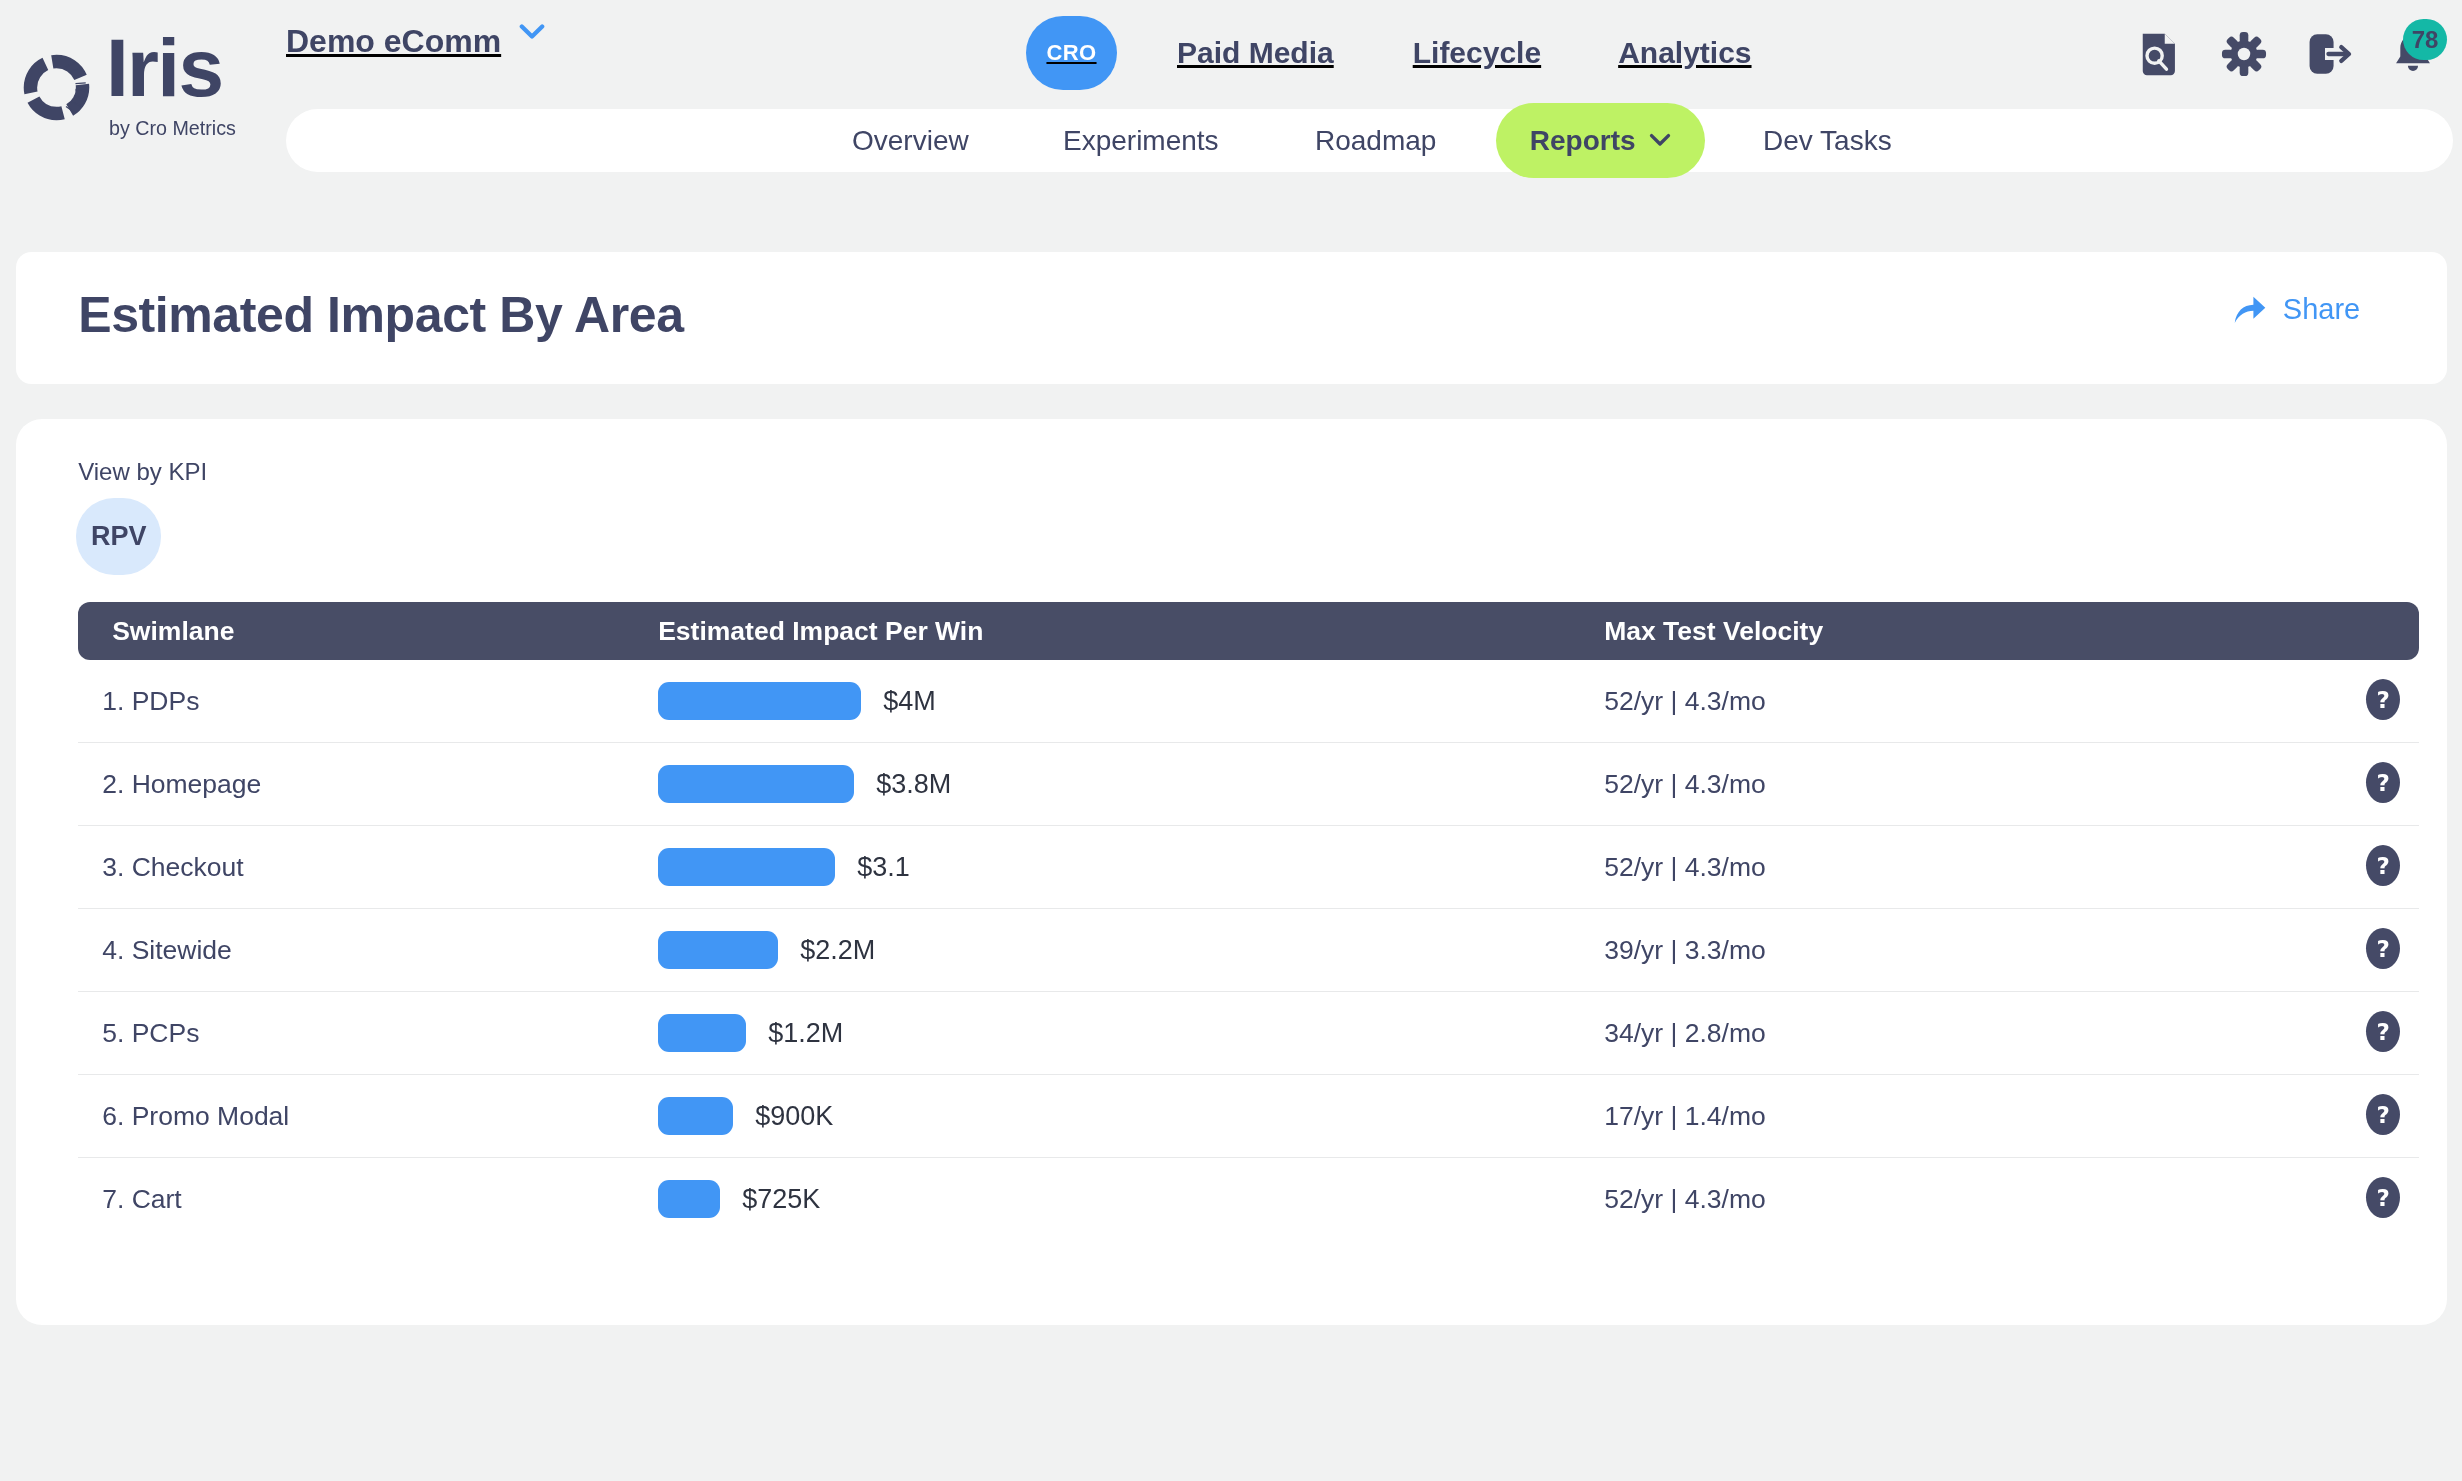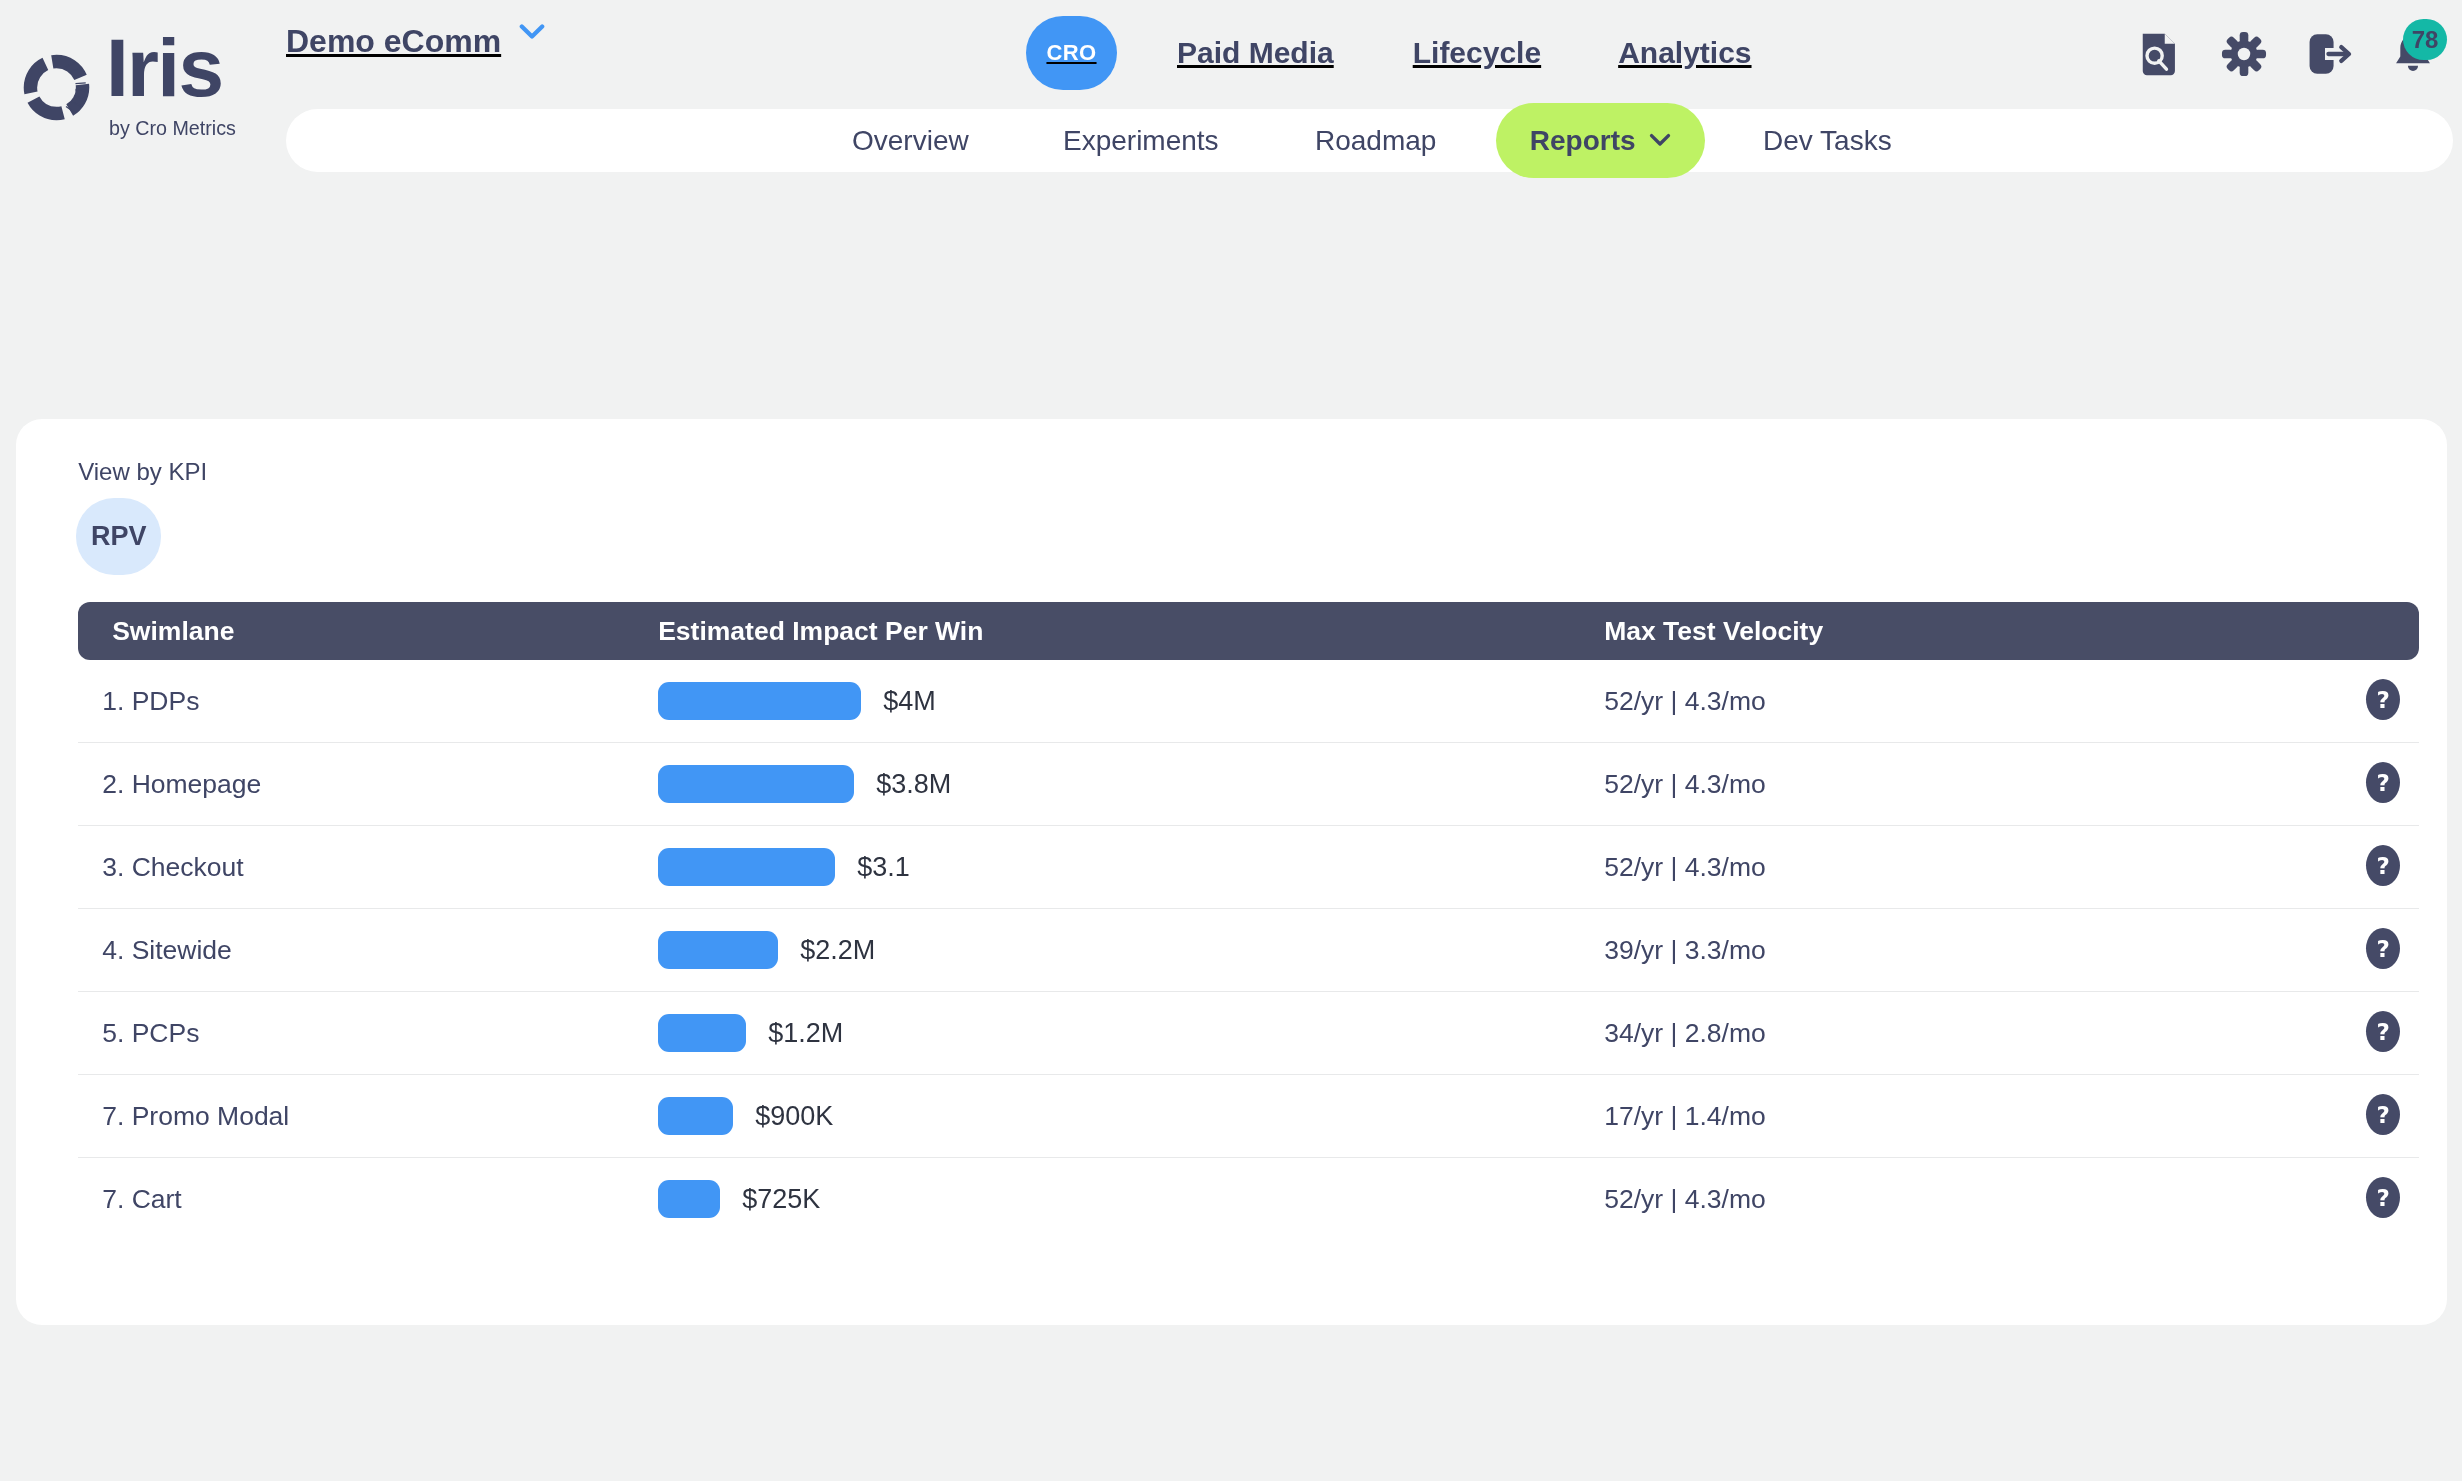--- a/index.html
+++ b/index.html
@@ -147,20 +147,29 @@
     <div class="subnav-item sn-roadmap">Roadmap</div>
     <div class="subnav-item sn-reports">
       <span>Reports</span>
       <svg width="22" height="14.5" viewBox="0 0 26 17">
         <polyline points="3,3 13,13 23,3" fill="none" stroke="#3f4565" stroke-width="4" stroke-linecap="round" stroke-linejoin="round"></polyline>
       </svg>
     </div>
     <div class="subnav-item sn-devtasks">Dev Tasks</div>
   </div>
 
+  <div class="abs title-card">
+    <div class="page-title">Estimated Impact By Area</div>
+    <div class="share">
+      <svg width="34" height="31" viewBox="0 0 40 36">
+        <path d="M2 34 C4 20 12 13 24 12.5 V3 l14 13 -14 13 v-9.5 C15 19.5 7 24 2 34 Z" fill="#4196f5"></path>
+      </svg>
+      <span class="share-label">Share</span>
+    </div>
+  </div>
 
   <div class="abs main-card">
     <div class="kpi-label">View by KPI</div>
     <div class="kpi-pill">RPV</div>
 
     <div class="thead">
       <div class="th th-swim">Swimlane</div>
       <div class="th th-impact">Estimated Impact Per Win</div>
       <div class="th th-velocity">Max Test Velocity</div>
     </div>
@@ -205,21 +214,21 @@
       <div class="trow">
         <div class="cell-swim">5. PCPs</div>
         <div class="bar" style="width: 88px;"></div>
         <div class="impact-val" style="left: 690px;">$1.2M</div>
         <div class="cell-vel">34/yr | 2.8/mo</div>
         <div class="help">
             <span>?</span>
           </div>
       </div>
       <div class="trow">
-        <div class="cell-swim">7. Promo Modal</div>
+        <div class="cell-swim">6. Promo Modal</div>
         <div class="bar" style="width: 75px;"></div>
         <div class="impact-val" style="left: 677px;">$900K</div>
         <div class="cell-vel">17/yr | 1.4/mo</div>
         <div class="help">
             <span>?</span>
           </div>
       </div>
       <div class="trow">
         <div class="cell-swim">7. Cart</div>
         <div class="bar" style="width: 62px;"></div>

